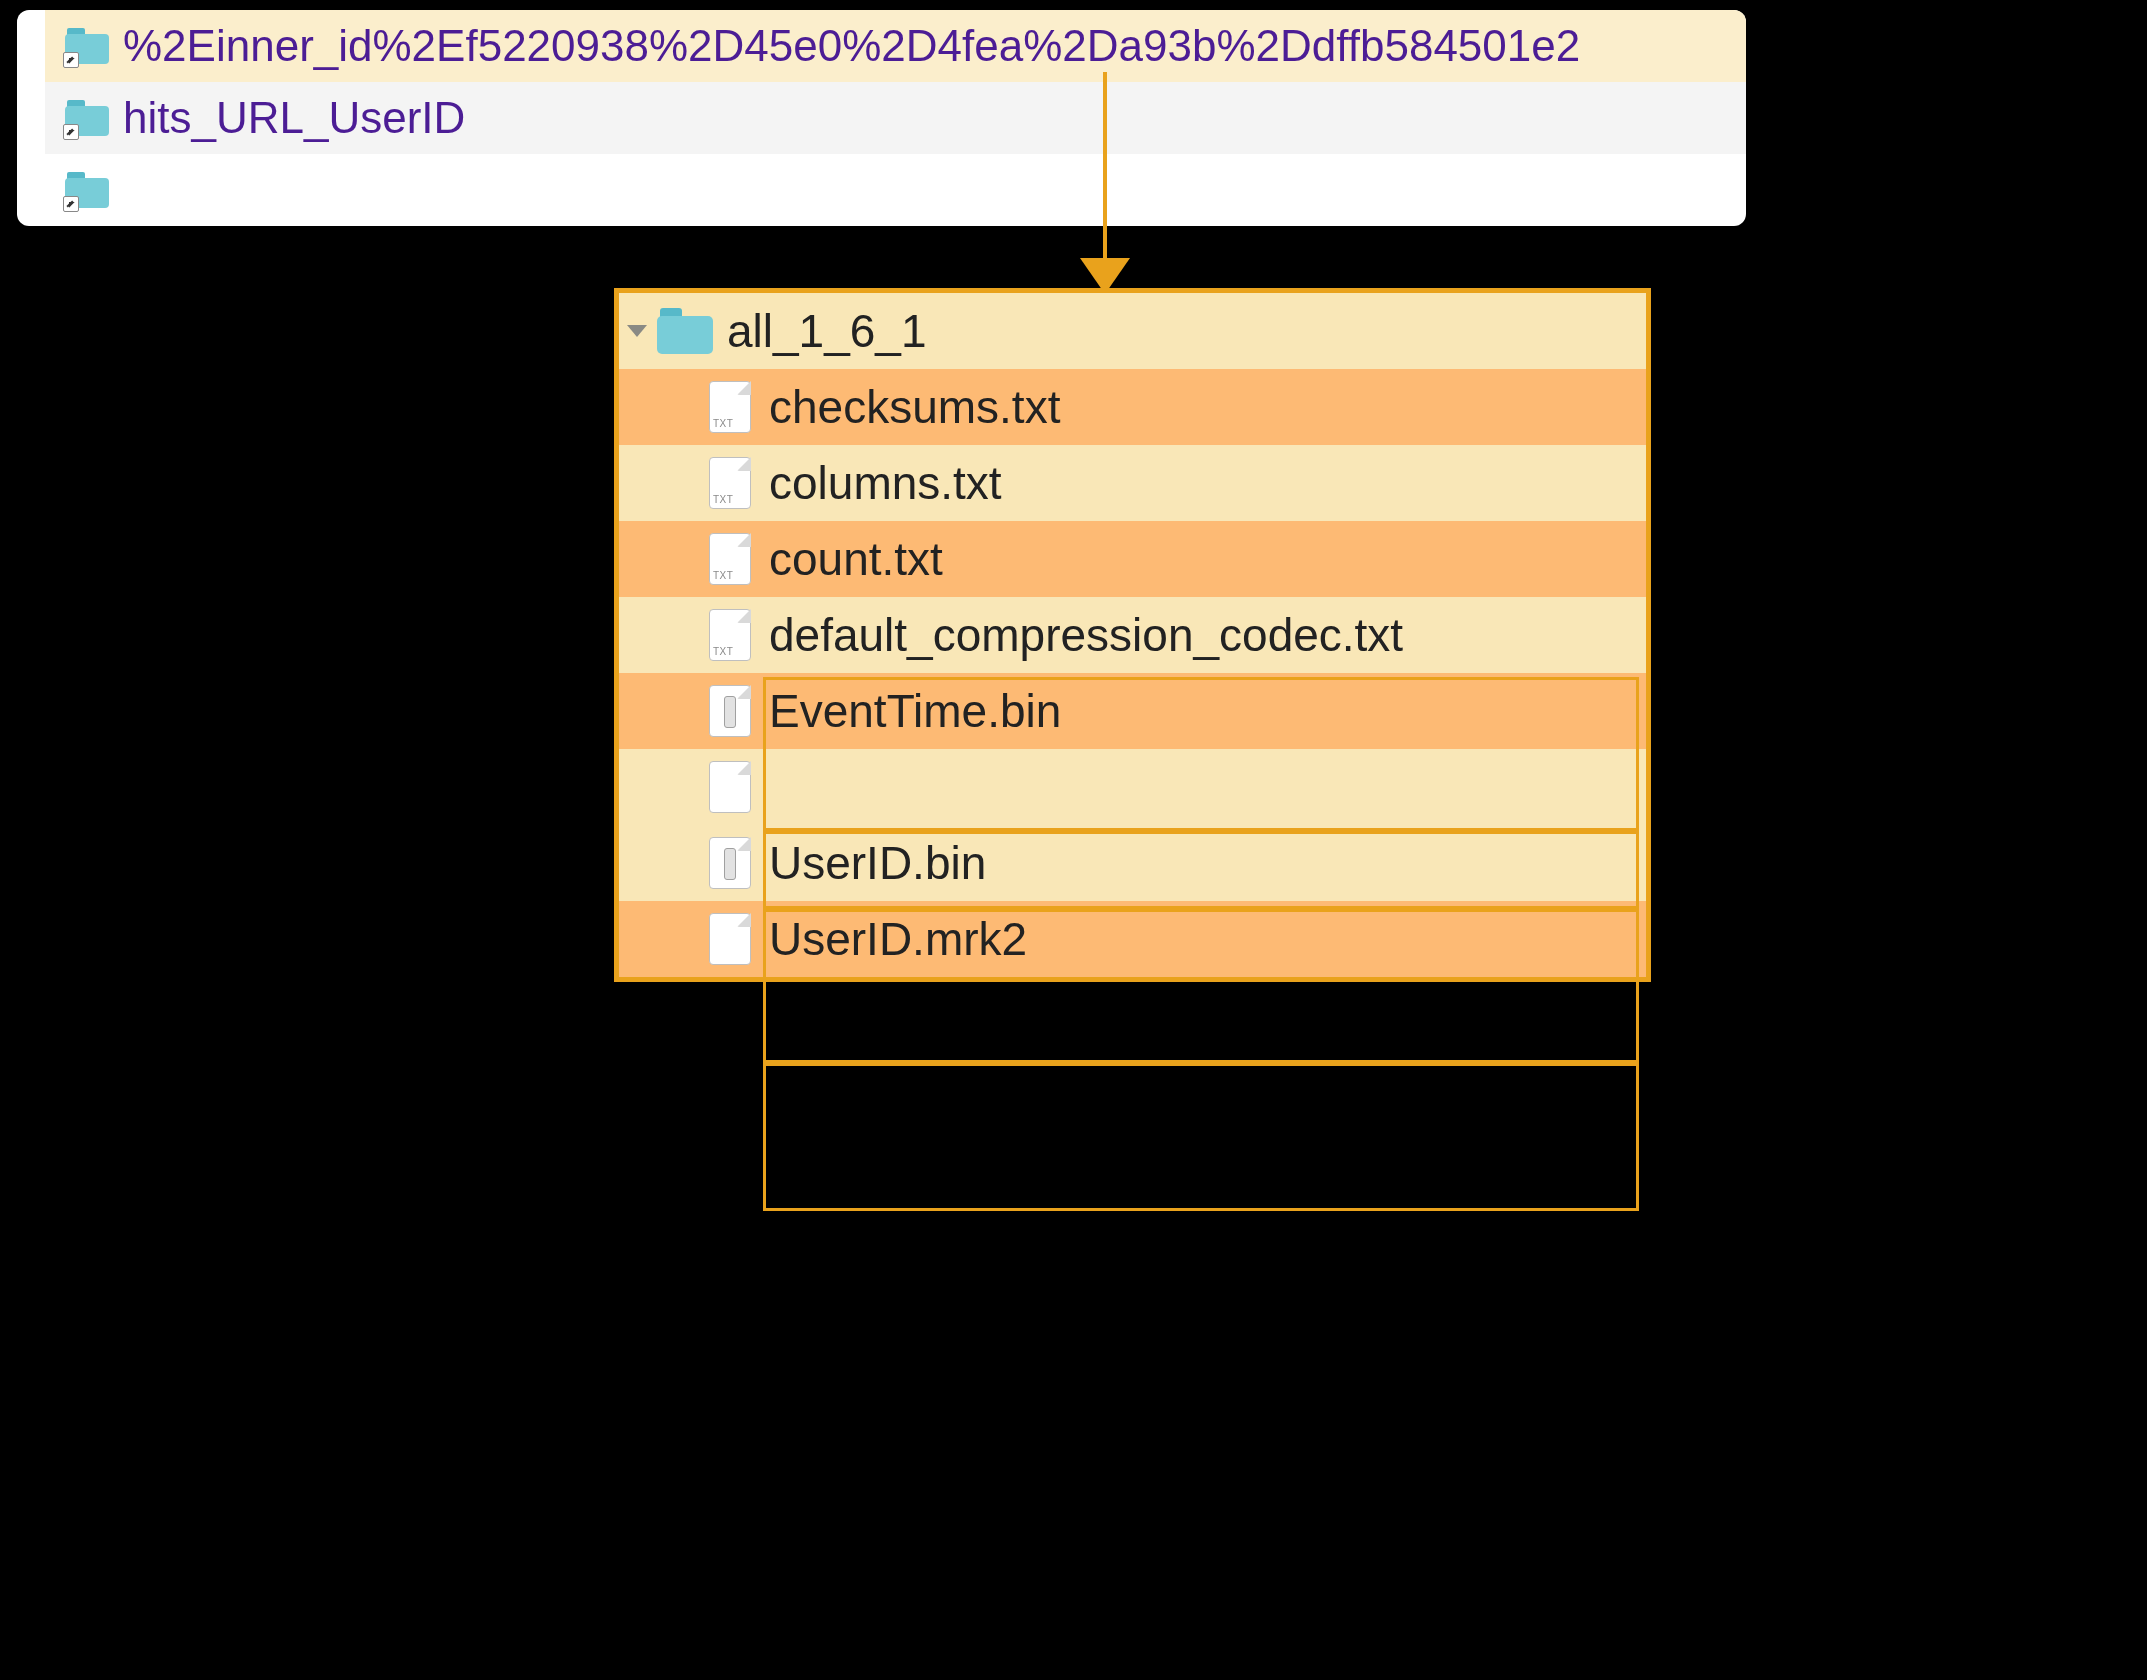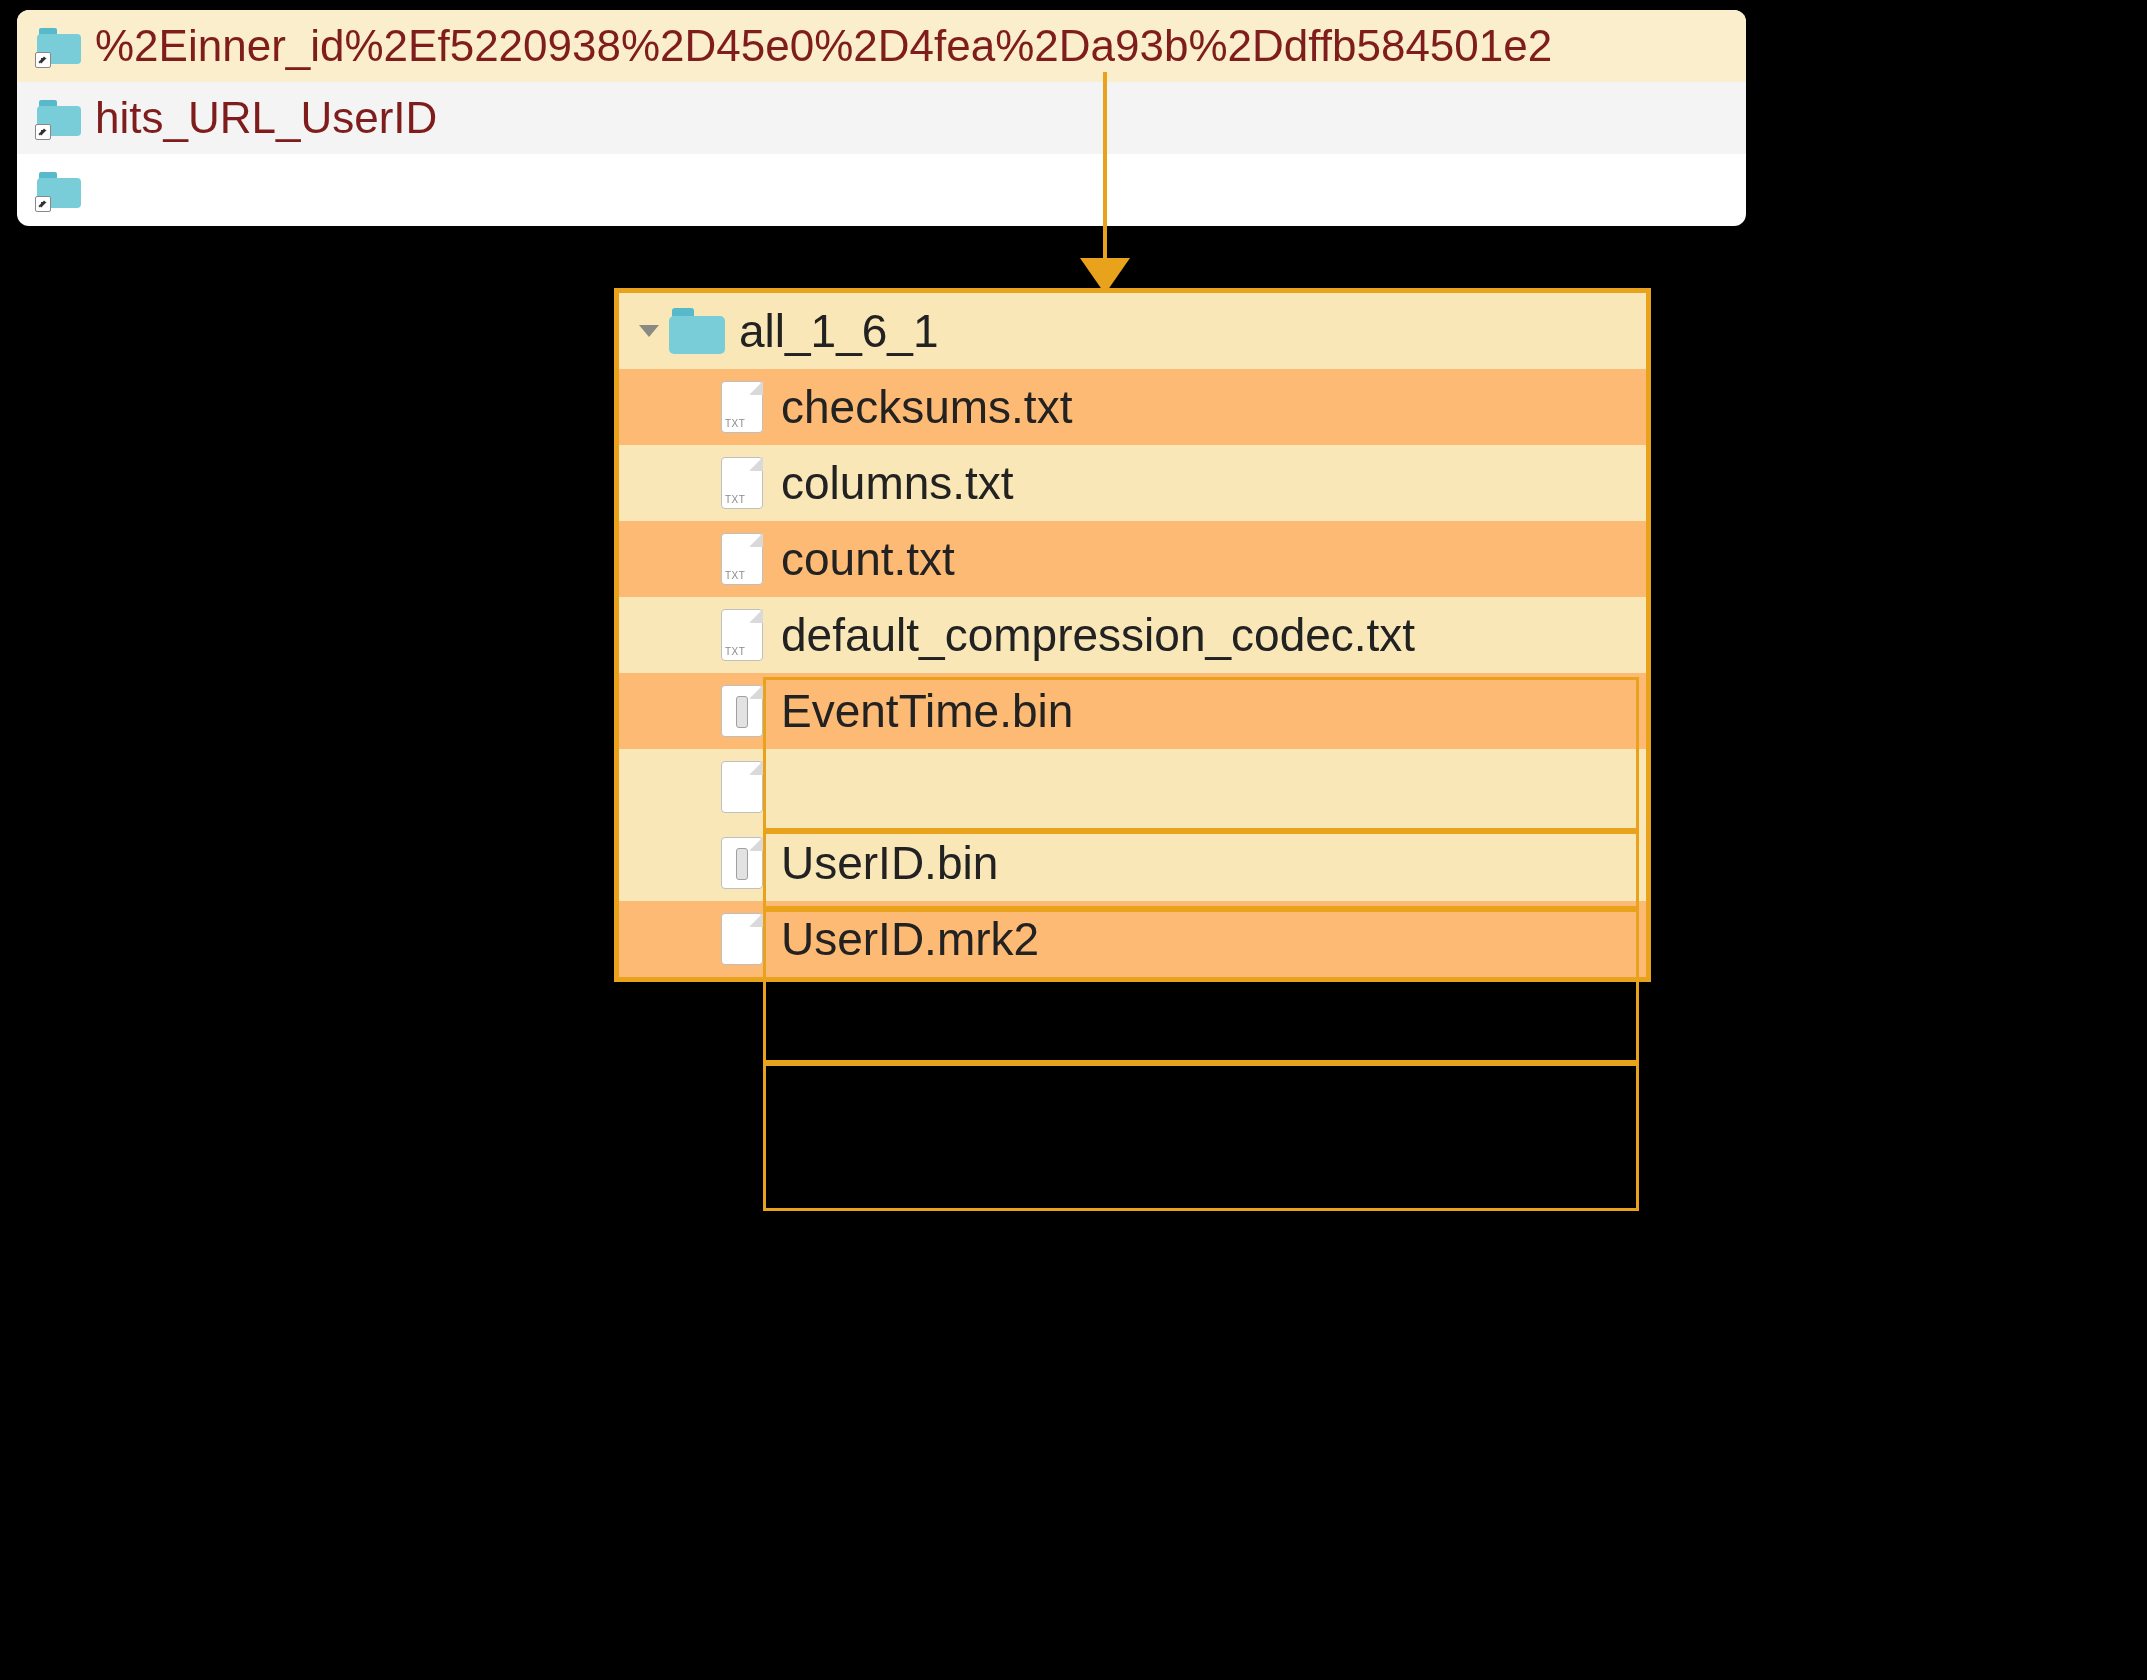--- a/index.html
+++ b/index.html
@@ -21,21 +21,22 @@
     border-radius: 12px;
     overflow: hidden;
     background: #fff;
   }
   .top-row {
     display: flex;
     align-items: center;
     height: 72px;
     padding-left: 20px;
     font-size: 44px;
-    color: #7f1d1d;
+    color: #4c1d95;
+    margin-left: 28px;
   }
   .top-row.hl {
     background: #fbeecc;
   }
   .top-row.alt {
     background: #f4f4f4;
   }
   .folder-icon {
     width: 44px;
     height: 36px;
@@ -88,21 +89,20 @@
     width: 1027px;
     border: 5px solid #e9a21c;
     background: #fbeecc;
     font-size: 46px;
     color: #222;
   }
   .drow {
     display: flex;
     align-items: center;
     height: 76px;
-    padding-left: 12px;
     position: relative;
   }
   .drow.sel { background: #f9e7b7; }
   .drow.alt { background: #fdba74; }
 
   .chevron {
     width: 0; height: 0;
     border-left: 10px solid transparent;
     border-right: 10px solid transparent;
     border-top: 12px solid #8a8a84;

